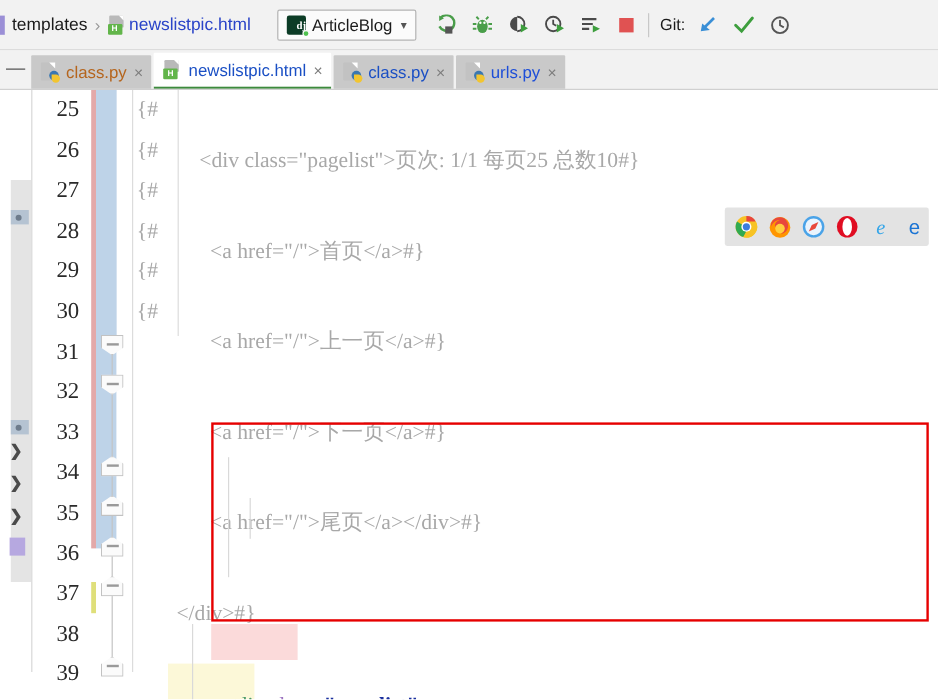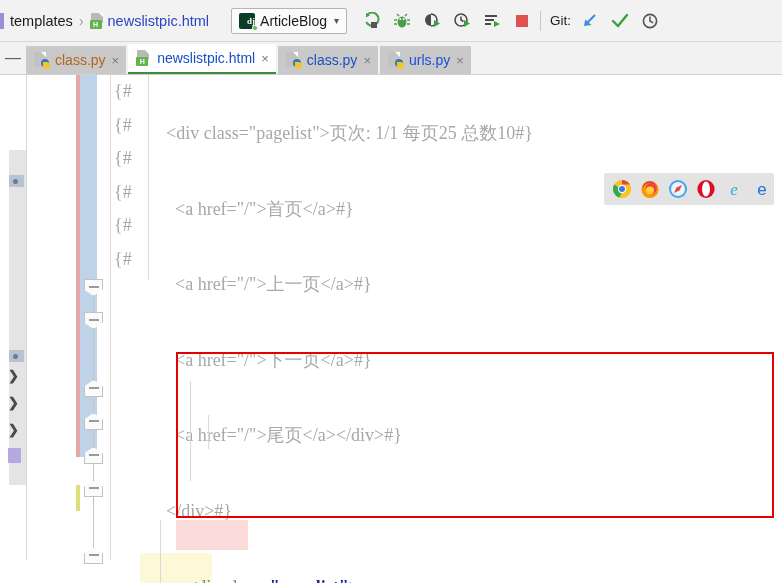--- a/index.html
+++ b/index.html
@@ -336,20 +336,37 @@
       <div class="rail-track"></div>
       <div class="rail-mark rail-bookmark" style="top:100px"></div>
       <div class="rail-mark rail-bookmark" style="top:275px"></div>
       <div class="rail-mark rail-chev" style="top:295px;left:5px">❯</div>
       <div class="rail-mark rail-chev" style="top:322px;left:5px">❯</div>
       <div class="rail-mark rail-chev" style="top:349px;left:5px">❯</div>
       <div class="rail-mark rail-purple" style="top:373px;left:8px"></div>
     </div>
     <div class="gutter-sep"></div>
 
+    <div class="linenos">
+      <div class="lineno">25</div>
+      <div class="lineno">26</div>
+      <div class="lineno">27</div>
+      <div class="lineno">28</div>
+      <div class="lineno">29</div>
+      <div class="lineno">30</div>
+      <div class="lineno">31</div>
+      <div class="lineno">32</div>
+      <div class="lineno">33</div>
+      <div class="lineno">34</div>
+      <div class="lineno">35</div>
+      <div class="lineno">36</div>
+      <div class="lineno">37</div>
+      <div class="lineno">38</div>
+      <div class="lineno">39</div>
+    </div>
 
     <div class="changebar">
       <div class="cb-seg" style="top:0;height:382px;background:#e3a9a9;"></div>
       <div class="cb-seg" style="top:410px;height:26px;background:#dfdf7a;"></div>
     </div>
     <div style="position:absolute;left:80px;top:0;width:17px;height:382px;background:#bed3e8;"></div>
     <div style="position:absolute;left:80px;top:0;width:17px;height:205px;background:#bed3e8;"></div>
 
     <div class="foldcol">
       <div class="fold-line" style="top:212px;height:266px;"></div>
@@ -389,21 +406,21 @@
 
     <div class="hl-red" style="left:176px;top:445px;width:72px;height:30px;"></div>
     <div class="hl-yell" style="left:140px;top:478px;width:72px;height:30px;"></div>
 
     <div class="code">
       <div class="cl" style="padding-left:36px"><span><span class="plain">    </span><span class="cmt">&lt;div class="pagelist"&gt;页次: 1/1 每页25 总数10#}</span></span></div>
       <div class="cl" style="padding-left:36px"><span><span class="cmt">      &lt;a href="/"&gt;首页&lt;/a&gt;#}</span></span></div>
       <div class="cl" style="padding-left:36px"><span><span class="cmt">      &lt;a href="/"&gt;上一页&lt;/a&gt;#}</span></span></div>
       <div class="cl" style="padding-left:36px"><span><span class="cmt">      &lt;a href="/"&gt;下一页&lt;/a&gt;#}</span></span></div>
       <div class="cl" style="padding-left:36px"><span><span class="cmt">      &lt;a href="/"&gt;尾页&lt;/a&gt;&lt;/div&gt;#}</span></span></div>
-      <div class="cl" style="padding-left:36px"><span><span class="cmt">    &lt;/div&gt;#}</span></span></div>
+      <div class="cl" style="padding-left:17px"><span><span class="cmt">    &lt;/div&gt;#}</span></span></div>
       <div class="cl" style="padding-left:66px"><span><span class="plain">  </span><span class="tag">&lt;div </span><span class="attr">class</span><span class="plain">=</span><span class="val">"pagelist"</span><span class="tag">&gt;</span></span></div>
       
       
       
       
       
       
       
       
     </div>

